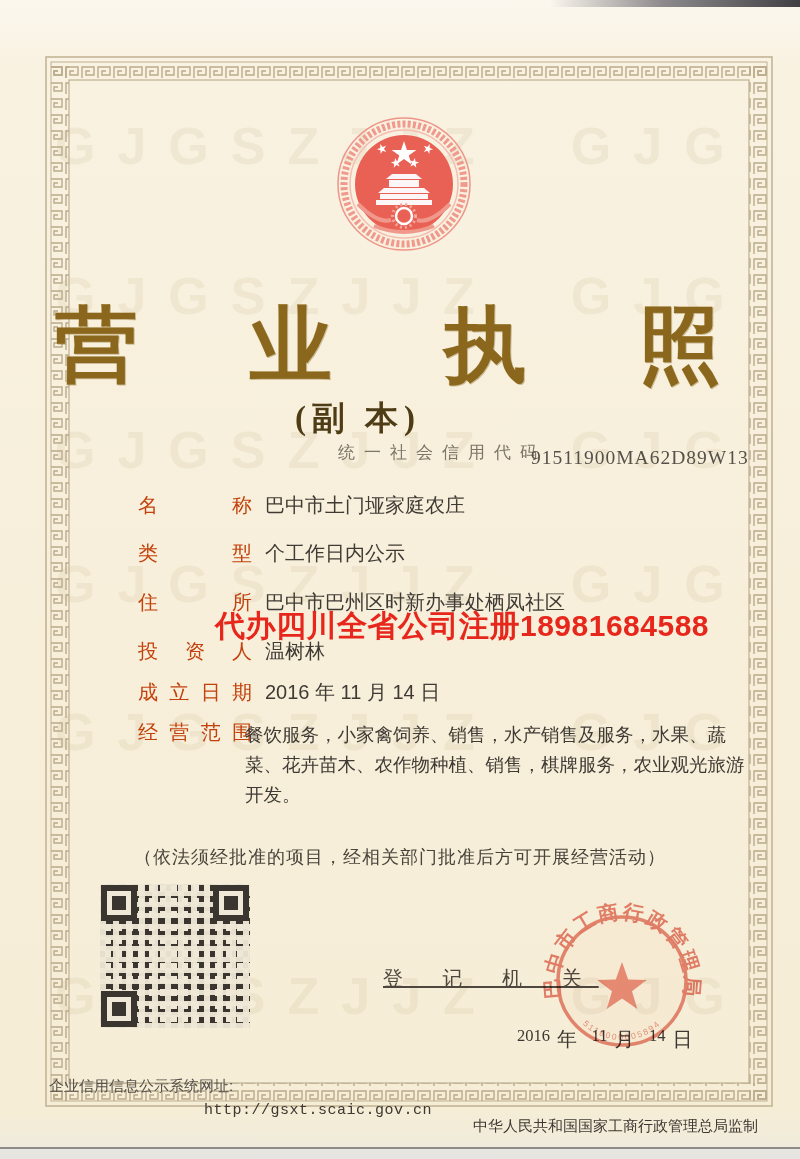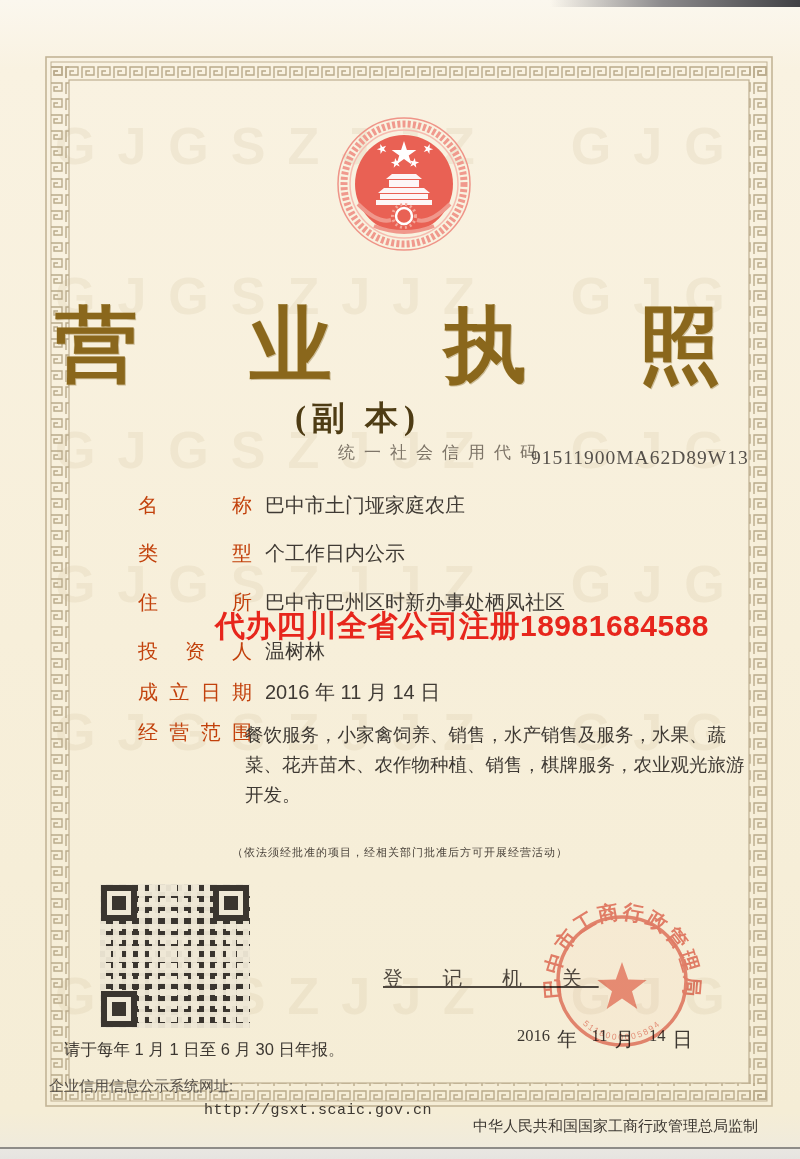--- a/index.html
+++ b/index.html
@@ -34,21 +34,21 @@
     font-size:19.5px;letter-spacing:1px;color:#55504a;}
   
   .frow{left:138px;height:30px;white-space:nowrap;}
   .flabel{position:absolute;left:0;top:0;width:114px;display:inline-block;
     text-align:justify;text-align-last:justify;font-size:20px;color:#c2410c;}
   .fval{position:absolute;left:127px;top:0;font-size:20px;color:#3f3a34;}
   .fval-scope{position:absolute;left:107px;top:1px;width:500px;font-size:18.5px;
     line-height:30px;color:#3f3a34;white-space:normal;}
   .red-overlay{left:215px;top:606px;font-size:30px;font-weight:bold;color:#e7261c;
     white-space:nowrap;letter-spacing:0.5px;}
-  .approval{left:0;top:845px;width:800px;text-align:center;font-size:11px;
+  .approval{left:0;top:845px;width:800px;text-align:center;font-size:18px;
     letter-spacing:1px;color:#49423a;}
   
   .qr{left:100px;top:884px;width:150px;height:144px;background-color:#efe8d6;
     background-image:
       repeating-linear-gradient(90deg,rgba(239,232,214,.95) 0 6px,transparent 6px 13px),
       repeating-linear-gradient(0deg,rgba(239,232,214,.95) 0 5px,transparent 5px 11px),
       repeating-linear-gradient(90deg,#3a352f 0 5px,transparent 5px 11px),
       repeating-linear-gradient(0deg,#3a352f 0 6px,transparent 6px 13px);}
   .finder{position:absolute;width:36px;height:36px;border:6px solid #3a352f;
     background:#efe8d6;box-sizing:border-box;}
@@ -179,18 +179,17 @@
   <polygon points="85,66 91.2,83.5 109.7,84 95,95.2 100.3,113 85,102.5 69.7,113 75,95.2 60.3,84 78.8,83.5" fill="#ee8c7d"></polygon>
   <text font-size="20.5" fill="#e87b6c" letter-spacing="2.5" font-weight="bold" font-family="Liberation Sans, sans-serif">
     <textPath href="#sealTopArc" startOffset="50%" text-anchor="middle">巴中市工商行政管理局</textPath>
   </text>
   <text font-size="8.5" fill="#eb9183" letter-spacing="2" font-family="Liberation Sans, sans-serif">
     <textPath href="#sealBotArc" startOffset="50%" text-anchor="middle">5118000005894</textPath>
   </text>
 </svg>
 
 <div class="abs notices">
-  <div>请于每年 1 月 1 日至 6 月 30 日年报。</div>
 </div>
 
 <div class="abs f-url">http://gsxt.scaic.gov.cn</div>
 <div class="abs f-site">企业信用信息公示系统网址:</div>
 <div class="abs f-right">中华人民共和国国家工商行政管理总局监制</div>
 
 </body></html>

